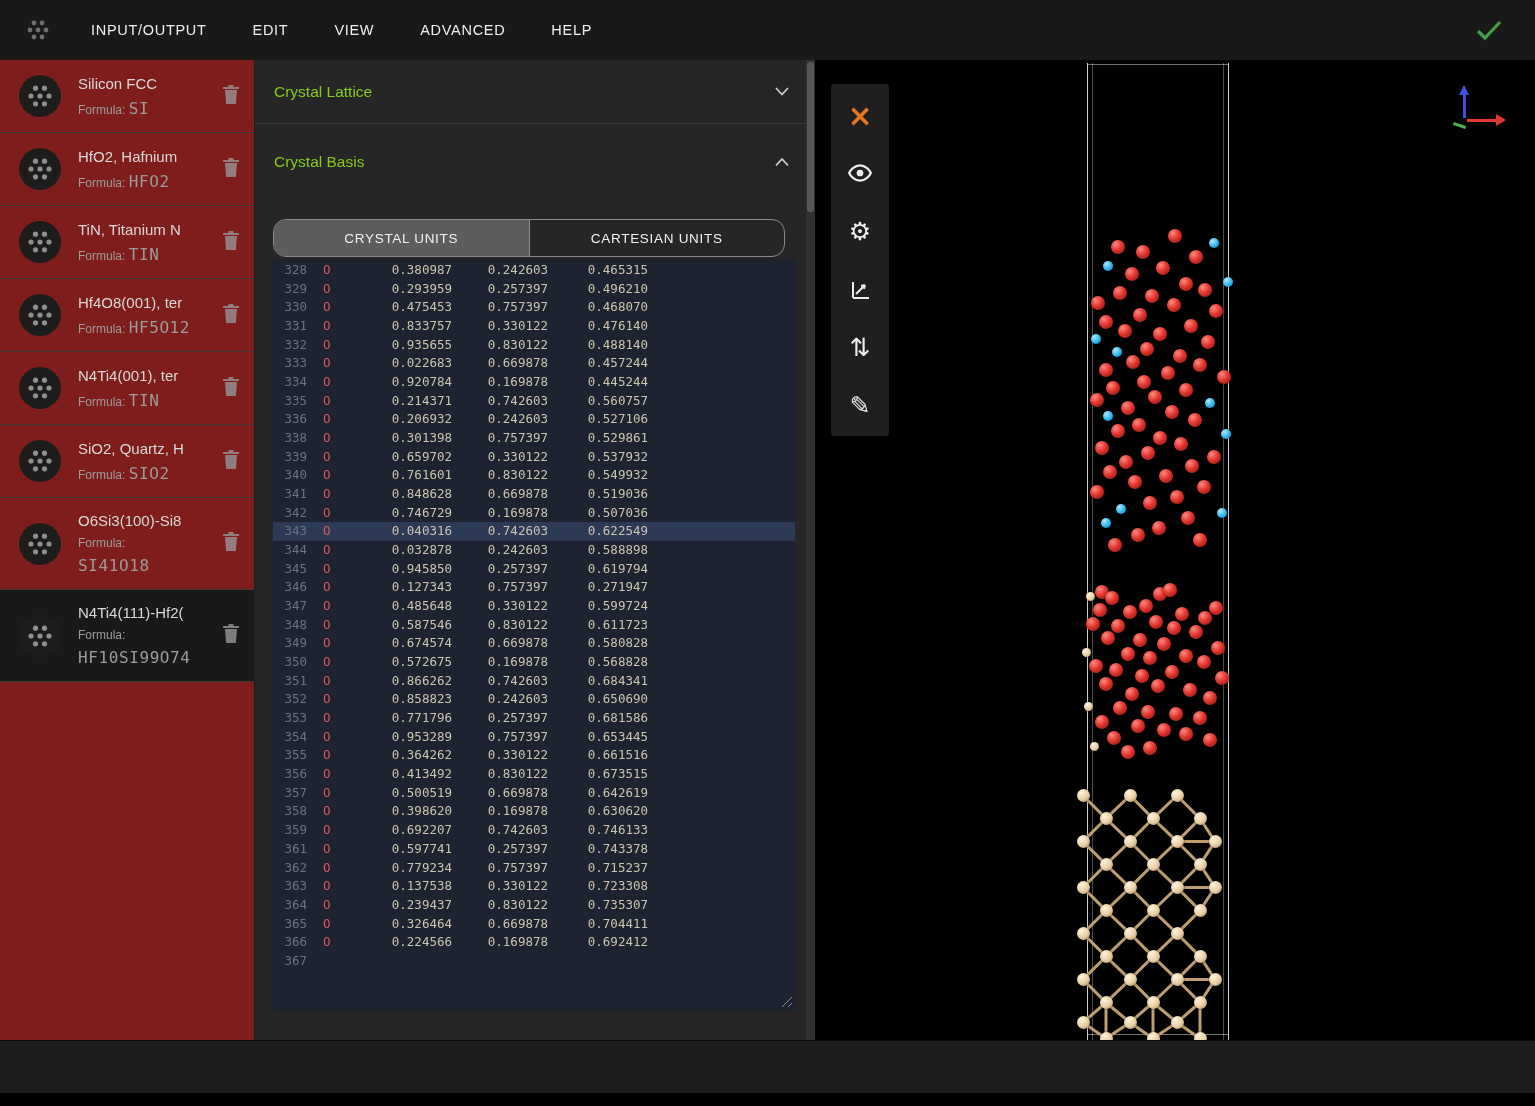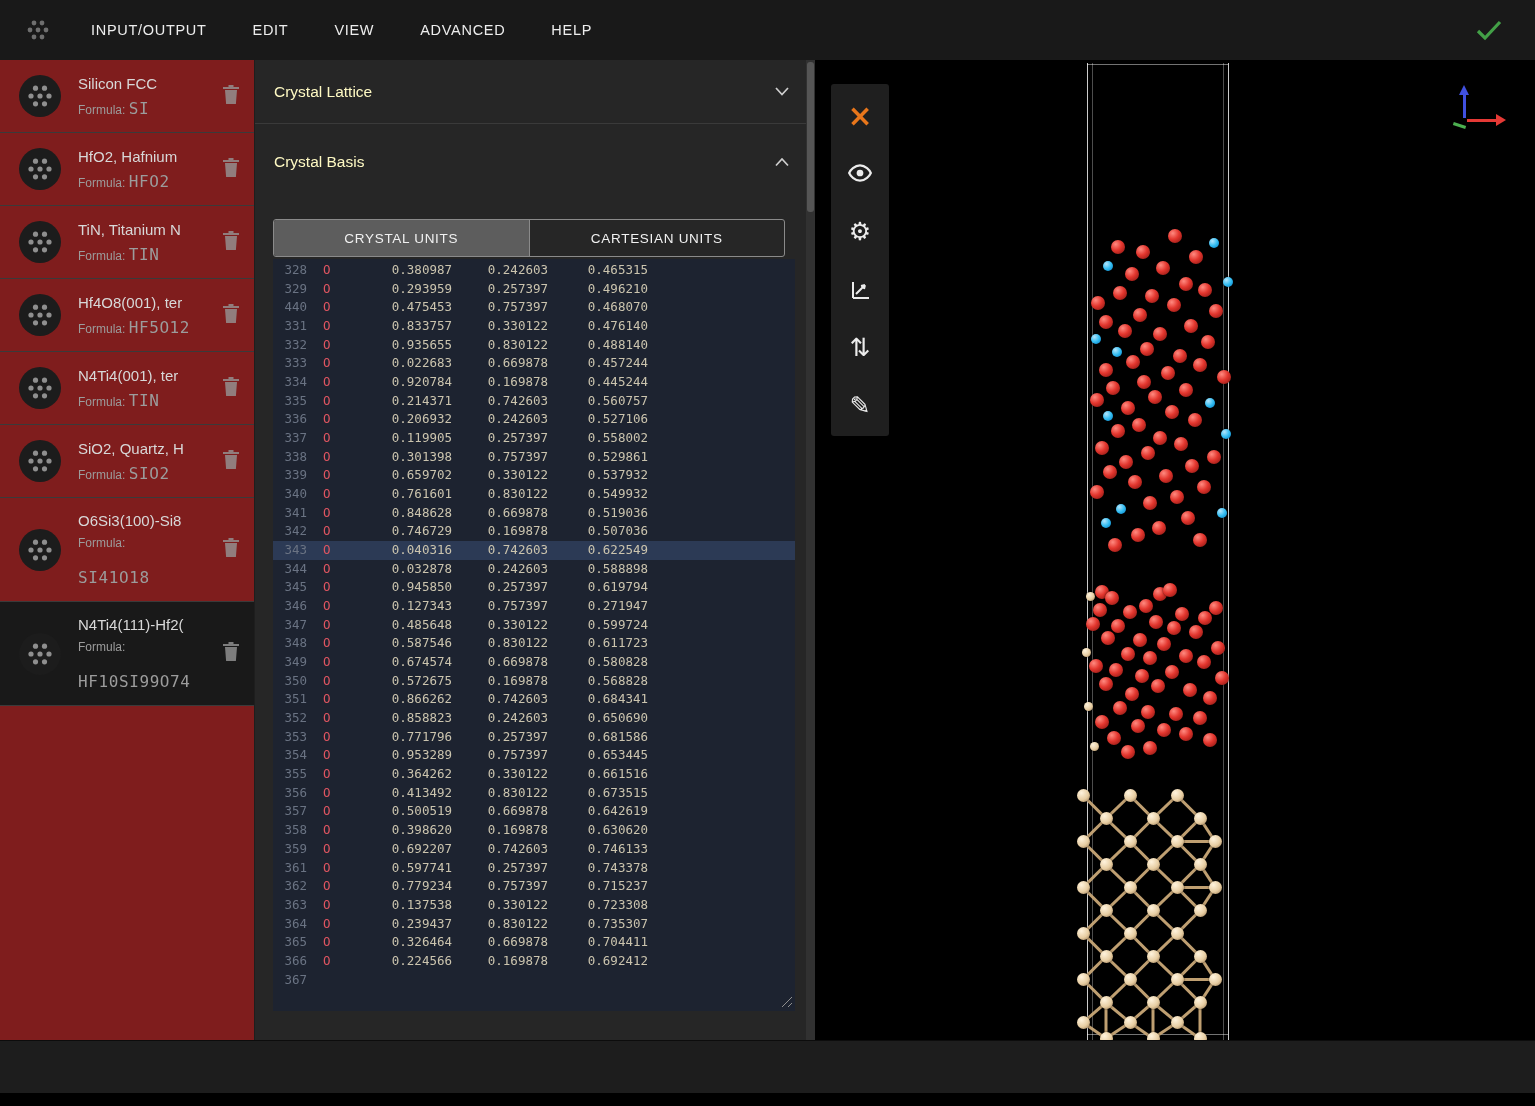--- a/index.html
+++ b/index.html
@@ -19,28 +19,28 @@
   .main{display:flex;height:980px}
   
   .sidebar{width:255px;background:#7f1d1d;border-right:1px solid #1e1e1e;box-sizing:border-box;flex:none}
   .mat{display:flex;align-items:center;padding:14px 14px 14px 18px;border-bottom:1px solid #3a3a3a;cursor:pointer;box-sizing:border-box}
   .mat.sel{background:#191919}
   .avatar{width:44px;height:44px;flex:none;margin-right:16px}
   .mat-text{flex:1;min-width:0}
   .mat-name{font-size:15px;color:#d8d8d8;white-space:nowrap;overflow:hidden;max-width:110px}
   .formula{font-size:12px;color:#9c9c9c;margin-top:7px;white-space:nowrap}
   .fval{font-family:"DejaVu Sans Mono",monospace;font-size:16px;letter-spacing:.6px;text-transform:uppercase}
-  .fval.block{display:block;margin-top:18px}
+  .fval.block{display:block;margin-top:6px}
   .trash{margin-left:auto;opacity:.8;cursor:pointer;flex:none}
   
   .panel{width:560px;background:#262626;position:relative;box-sizing:border-box;flex:none}
   .sec{display:flex;align-items:center;justify-content:space-between;height:63px;padding:0 26px 0 19px;border-bottom:1px solid #3a3a3a;cursor:pointer}
   .sec.basis{height:76px;border-bottom:none}
-  .sec-title{font-size:15.5px;color:#fef9c3}
-  .tabs{display:flex;margin:19px 30px 0 18px;border:1px solid #8a8a8a;border-radius:3px;overflow:hidden;height:36px}
+  .sec-title{font-size:15.5px;color:#84cc16}
+  .tabs{display:flex;margin:19px 30px 0 18px;border:1px solid #8a8a8a;border-radius:13px;overflow:hidden;height:36px}
   .tab{flex:1;display:flex;align-items:center;justify-content:center;color:#f1f1f1;font-size:13.5px;letter-spacing:.7px;cursor:pointer}
   .tab.active{background:#5d5d5d}
   .tab + .tab{border-left:1px solid #8a8a8a}
   .editor{margin:2px 0 0 18px;width:522px;height:752px;background:#1d2330;font-family:"DejaVu Sans Mono",monospace;font-size:12.5px;position:relative;box-sizing:border-box;padding-top:2px;cursor:text}
   .row{height:18.68px;line-height:18.68px;white-space:nowrap}
   .row.hl{background:#2c3a55}
   .ln{display:inline-block;width:34px;text-align:right;color:#6a7383}
   .el{display:inline-block;width:22px;margin-left:16px;color:#e05561}
   .nm{display:inline-block;width:107px;text-align:right;color:#cbc4ae}
   .nm.n2{width:96px}.nm.n3{width:100px}
@@ -298,28 +298,27 @@
           <polyline points="1,7.5 7,1 13,7.5" stroke="#cfcfcf" stroke-width="1.7" fill="none"></polyline>
         </svg>
     </div>
     <div class="tabs">
       <div class="tab active">CRYSTAL UNITS</div>
       <div class="tab">CARTESIAN UNITS</div>
     </div>
     <div class="editor" id="editor">
         <div class="row"><span class="ln">328</span><span class="el">O</span><span class="nm">0.380987</span><span class="nm n2">0.242603</span><span class="nm n3">0.465315</span></div>
         <div class="row"><span class="ln">329</span><span class="el">O</span><span class="nm">0.293959</span><span class="nm n2">0.257397</span><span class="nm n3">0.496210</span></div>
-        <div class="row"><span class="ln">440</span><span class="el">O</span><span class="nm">0.475453</span><span class="nm n2">0.757397</span><span class="nm n3">0.468070</span></div>
+        <div class="row"><span class="ln">330</span><span class="el">O</span><span class="nm">0.475453</span><span class="nm n2">0.757397</span><span class="nm n3">0.468070</span></div>
         <div class="row"><span class="ln">331</span><span class="el">O</span><span class="nm">0.833757</span><span class="nm n2">0.330122</span><span class="nm n3">0.476140</span></div>
         <div class="row"><span class="ln">332</span><span class="el">O</span><span class="nm">0.935655</span><span class="nm n2">0.830122</span><span class="nm n3">0.488140</span></div>
         <div class="row"><span class="ln">333</span><span class="el">O</span><span class="nm">0.022683</span><span class="nm n2">0.669878</span><span class="nm n3">0.457244</span></div>
         <div class="row"><span class="ln">334</span><span class="el">O</span><span class="nm">0.920784</span><span class="nm n2">0.169878</span><span class="nm n3">0.445244</span></div>
         <div class="row"><span class="ln">335</span><span class="el">O</span><span class="nm">0.214371</span><span class="nm n2">0.742603</span><span class="nm n3">0.560757</span></div>
         <div class="row"><span class="ln">336</span><span class="el">O</span><span class="nm">0.206932</span><span class="nm n2">0.242603</span><span class="nm n3">0.527106</span></div>
-        <div class="row"><span class="ln">337</span><span class="el">O</span><span class="nm">0.119905</span><span class="nm n2">0.257397</span><span class="nm n3">0.558002</span></div>
         <div class="row"><span class="ln">338</span><span class="el">O</span><span class="nm">0.301398</span><span class="nm n2">0.757397</span><span class="nm n3">0.529861</span></div>
         <div class="row"><span class="ln">339</span><span class="el">O</span><span class="nm">0.659702</span><span class="nm n2">0.330122</span><span class="nm n3">0.537932</span></div>
         <div class="row"><span class="ln">340</span><span class="el">O</span><span class="nm">0.761601</span><span class="nm n2">0.830122</span><span class="nm n3">0.549932</span></div>
         <div class="row"><span class="ln">341</span><span class="el">O</span><span class="nm">0.848628</span><span class="nm n2">0.669878</span><span class="nm n3">0.519036</span></div>
         <div class="row"><span class="ln">342</span><span class="el">O</span><span class="nm">0.746729</span><span class="nm n2">0.169878</span><span class="nm n3">0.507036</span></div>
         <div class="row hl"><span class="ln">343</span><span class="el">O</span><span class="nm">0.040316</span><span class="nm n2">0.742603</span><span class="nm n3">0.622549</span></div>
         <div class="row"><span class="ln">344</span><span class="el">O</span><span class="nm">0.032878</span><span class="nm n2">0.242603</span><span class="nm n3">0.588898</span></div>
         <div class="row"><span class="ln">345</span><span class="el">O</span><span class="nm">0.945850</span><span class="nm n2">0.257397</span><span class="nm n3">0.619794</span></div>
         <div class="row"><span class="ln">346</span><span class="el">O</span><span class="nm">0.127343</span><span class="nm n2">0.757397</span><span class="nm n3">0.271947</span></div>
         <div class="row"><span class="ln">347</span><span class="el">O</span><span class="nm">0.485648</span><span class="nm n2">0.330122</span><span class="nm n3">0.599724</span></div>

